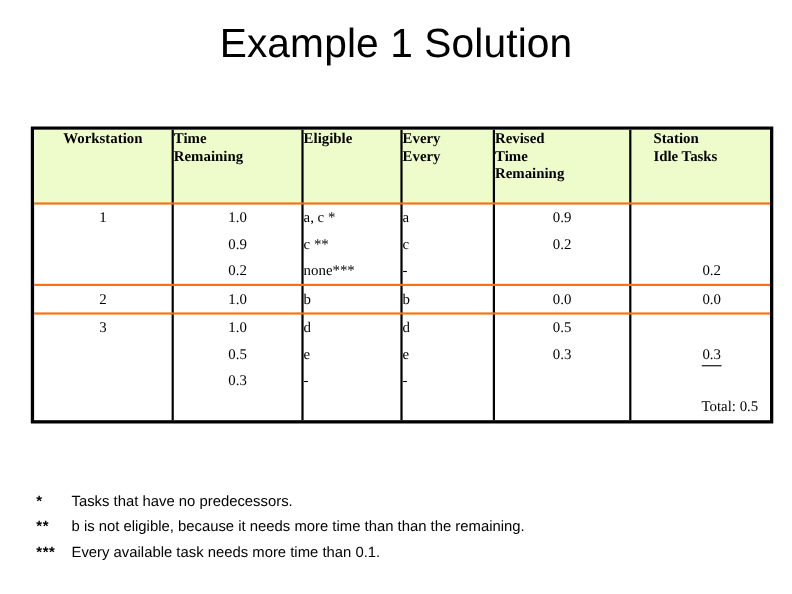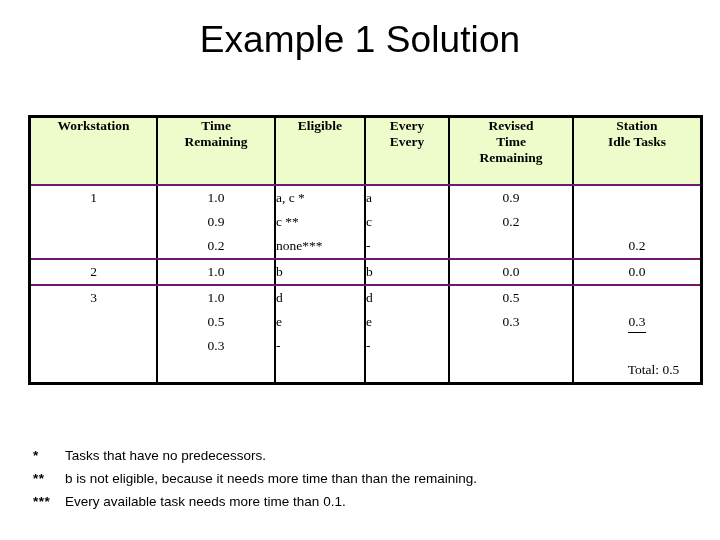--- a/index.html
+++ b/index.html
@@ -51,42 +51,43 @@
   table.solution col.c0 { width: 126px; }
   table.solution col.c1 { width: 118px; }
   table.solution col.c2 { width: 90px; }
   table.solution col.c3 { width: 84px; }
   table.solution col.c4 { width: 124px; }
   table.solution col.c5 { width: 127px; }
 
   table.solution th,
   table.solution td {
     border-right: 2px solid #000000;
-    border-bottom: 2px solid #701a75;
+    border-bottom: 2px solid #f97316;
     padding: 0;
     vertical-align: top;
   }
   table.solution th:last-child,
   table.solution td:last-child {
     border-right: none;
+    padding-left: 20px;
   }
   table.solution tr:last-child td {
     border-bottom: none;
   }
 
   
   thead th {
     background: #eefbcb;
     font-weight: bold;
     font-size: 13.5px;
     line-height: 16px;
     vertical-align: bottom;
     height: 66px;
     padding: 0 6px 6px 6px;
-    text-align: center;
+    text-align: left;
   }
   thead th.ctr { text-align: center; }
 
   
   tbody td {
     font-size: 13.5px;
     line-height: 24px;
     padding: 6px 7px 8px 7px;
   }
   td.center   { text-align: center; }

